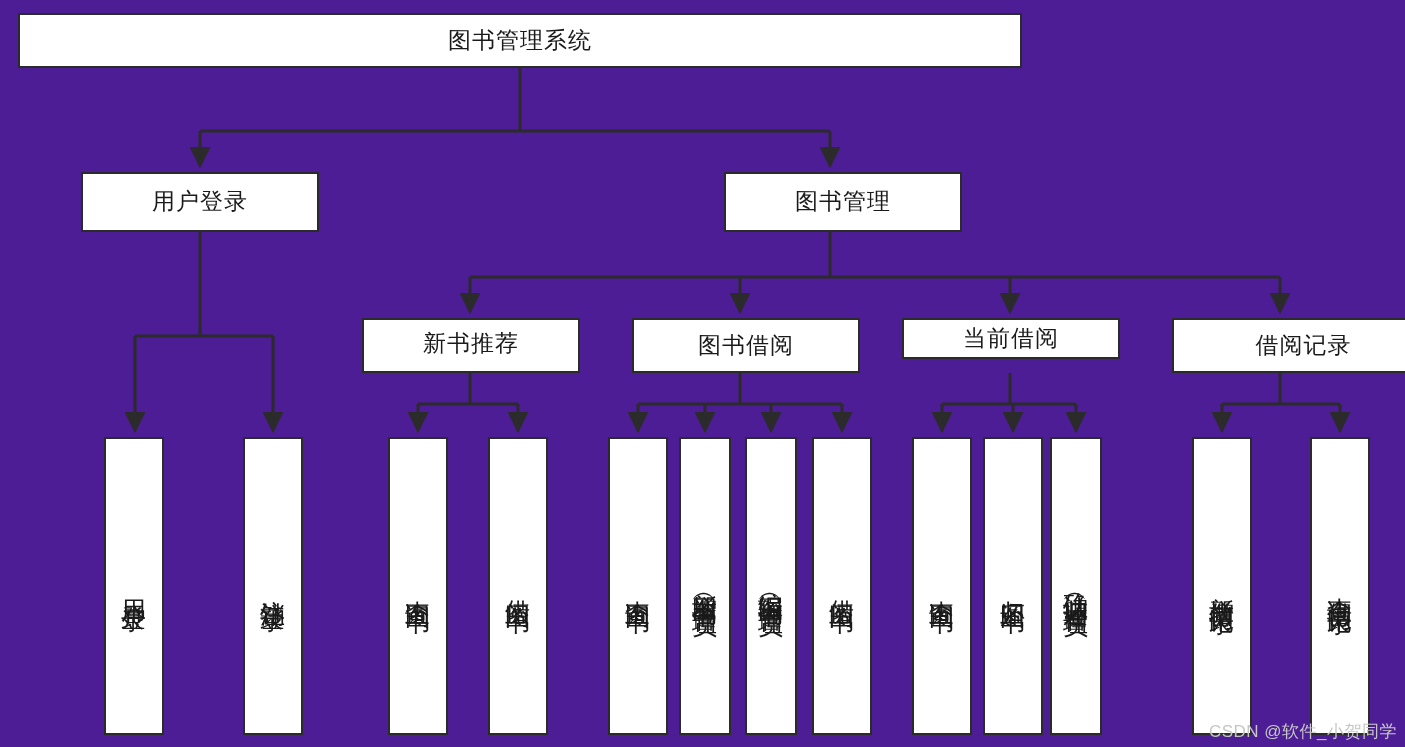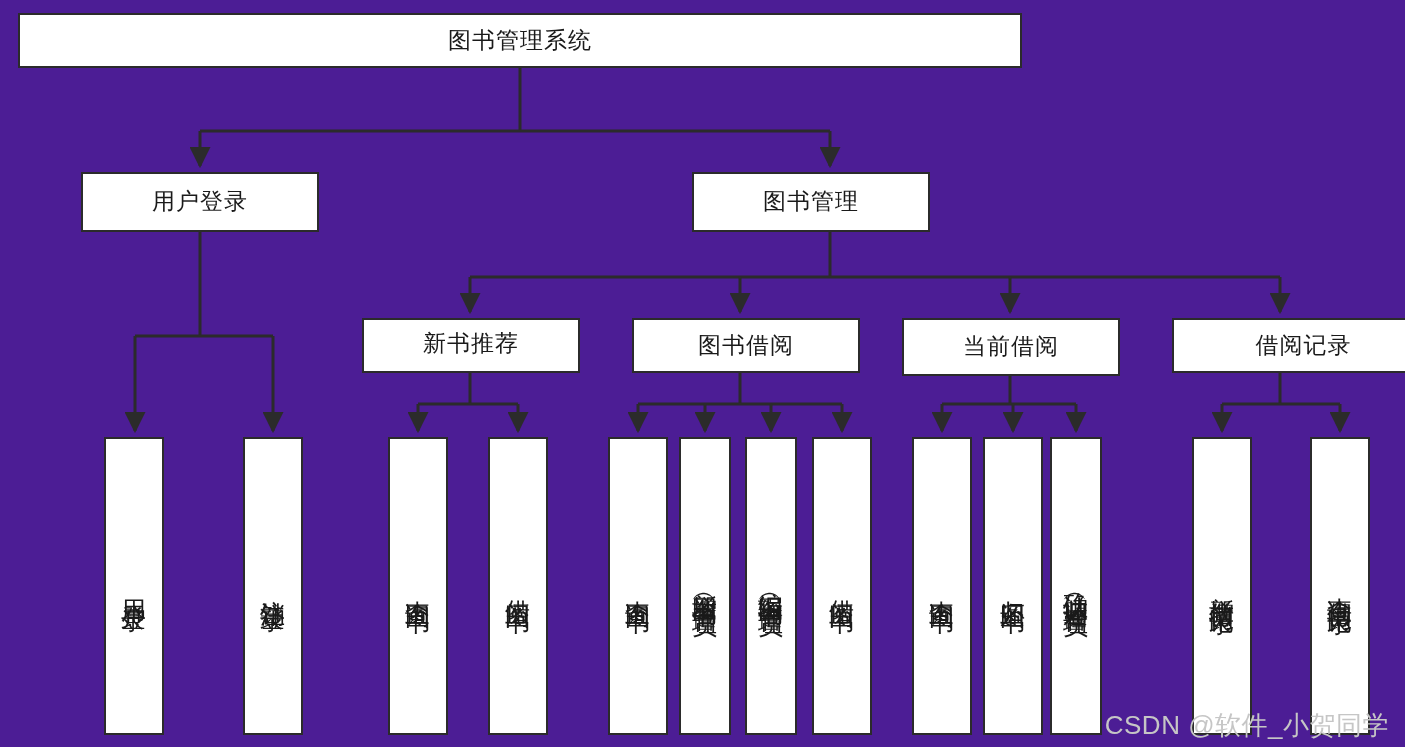--- a/index.html
+++ b/index.html
@@ -53,23 +53,23 @@
     text-orientation: upright;
     white-space: nowrap;
     display: block;
   }
   .node-title {
     font-size: 25px;
     letter-spacing: 2px;
   }
   .watermark {
     position: absolute;
-    right: 16px;
+    right: 8px;
     bottom: 4px;
-    font-size: 26px;
+    font-size: 17px;
     color: #c6c6c6;
     letter-spacing: 0.5px;
     white-space: nowrap;
     user-select: none;
   }
 </style>
 </head>
 <body>
 
 <div id="canvas">
@@ -120,25 +120,25 @@
       <path d="M 1280 373 L 1280 404"></path>
       <path d="M 1222 404 L 1340 404"></path>
       <path d="M 1222 404 L 1222 431" marker-end="url(#arrow)"></path>
       <path d="M 1340 404 L 1340 431" marker-end="url(#arrow)"></path>
     </g>
   </svg>
 
   <div class="node horizontal node-title" style="left: 18px; top: 13px; width: 1004px; height: 55px;">图书管理系统</div>
 
   <div class="node horizontal" style="left: 81px; top: 172px; width: 238px; height: 60px;">用户登录</div>
-  <div class="node horizontal" style="left: 692px; top: 172px; width: 238px; height: 60px;">图书管理</div>
+  <div class="node horizontal" style="left: 724px; top: 172px; width: 238px; height: 60px;">图书管理</div>
 
   <div class="node horizontal" style="left: 362px; top: 318px; width: 218px; height: 55px; font-family: Liberation Mono, monospace;">新书推荐</div>
   <div class="node horizontal" style="left: 632px; top: 318px; width: 228px; height: 55px;">图书借阅</div>
-  <div class="node horizontal" style="left: 902px; top: 318px; width: 218px; height: 58px;">当前借阅</div>
+  <div class="node horizontal" style="left: 902px; top: 318px; width: 218px; height: 41px;">当前借阅</div>
   <div class="node horizontal" style="left: 1172px; top: 318px; width: 263px; height: 55px;">借阅记录</div>
 
   <div class="node vertical" style="left: 104px; top: 437px; width: 60px; height: 298px;">
     <span class="vtext">用户登录</span>
   </div>
   <div class="node vertical" style="left: 243px; top: 437px; width: 60px; height: 298px;">
     <span class="vtext">注销登录</span>
   </div>
   <div class="node vertical" style="left: 388px; top: 437px; width: 60px; height: 298px;">
     <span class="vtext">查询图书</span>

